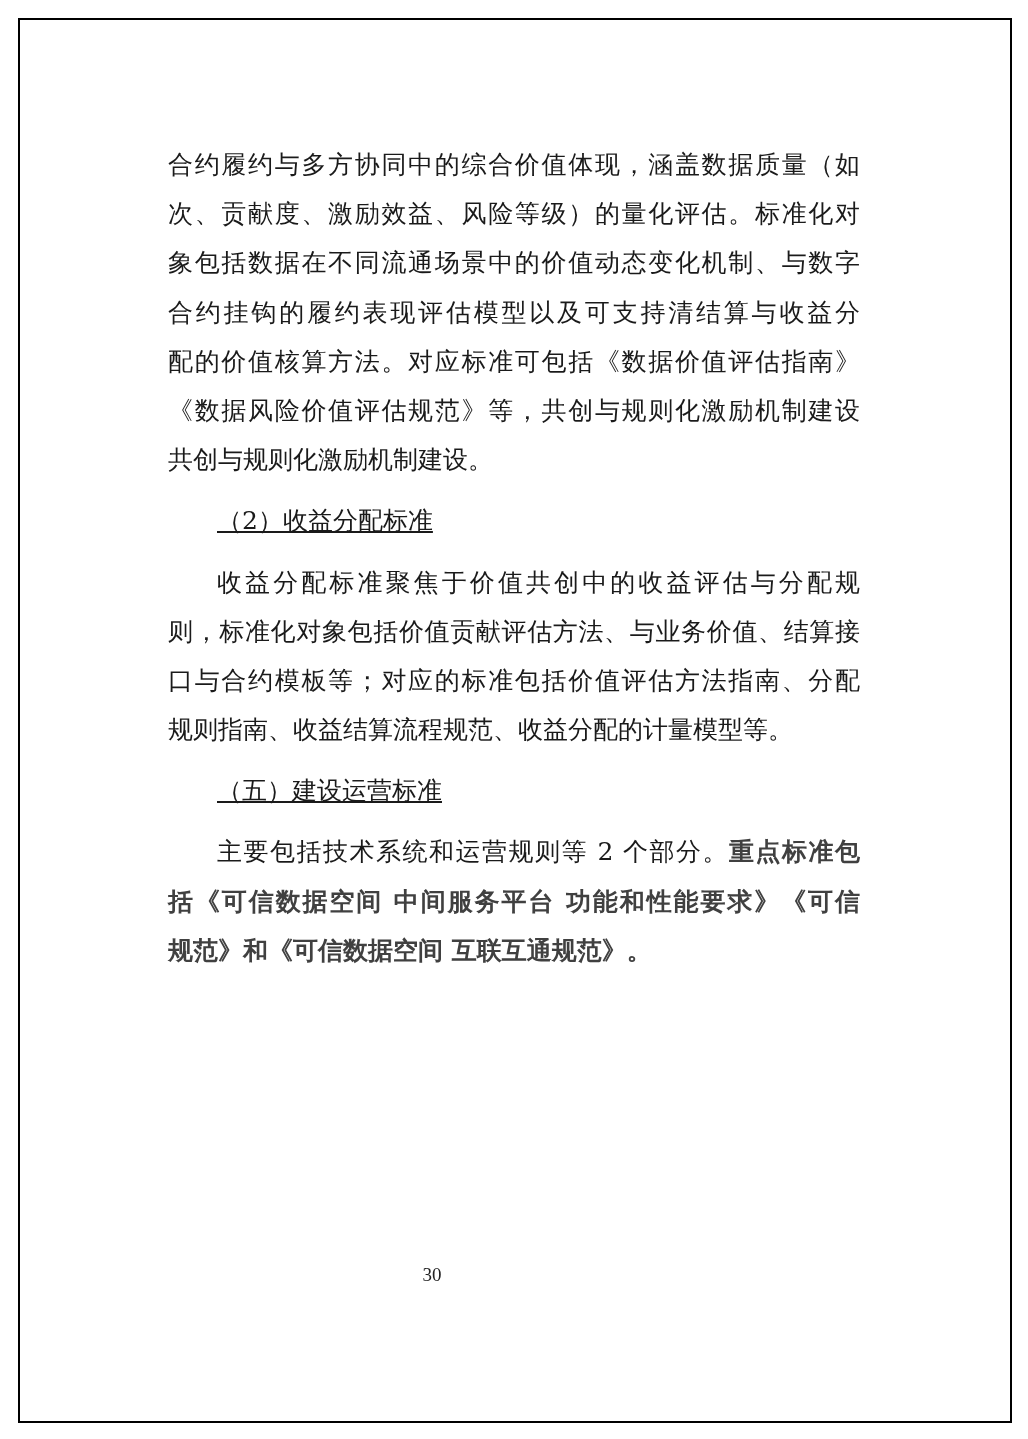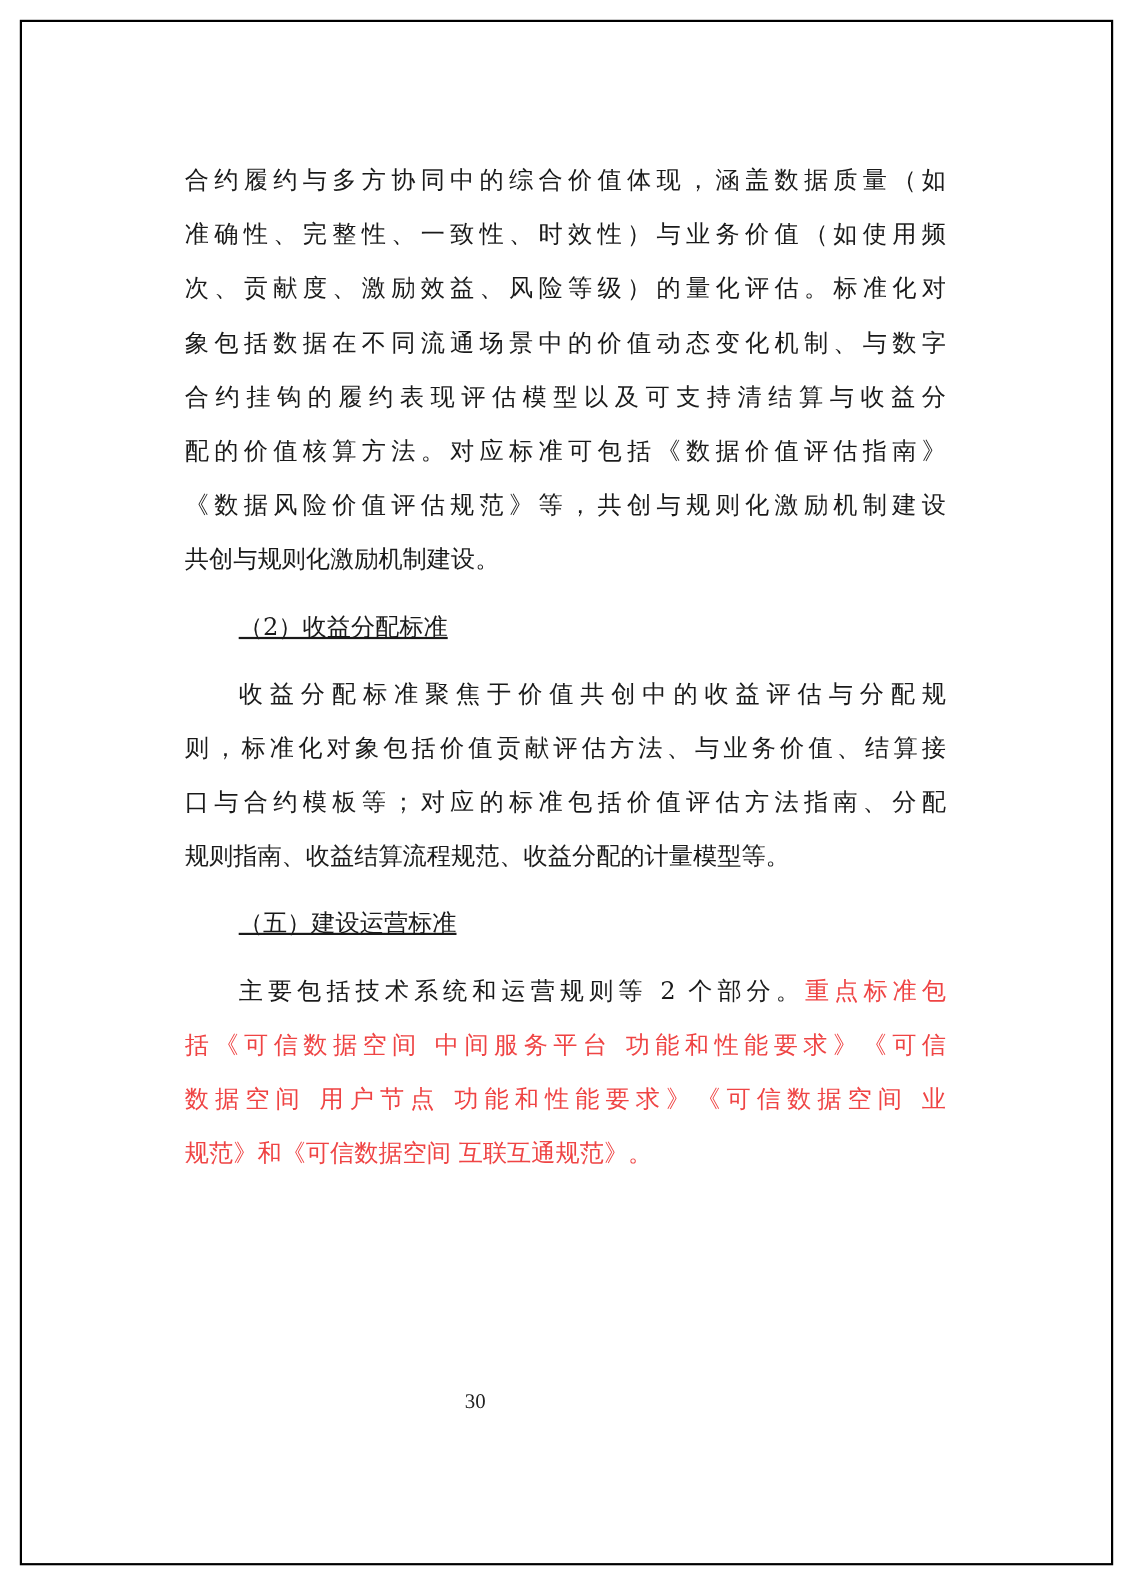--- a/index.html
+++ b/index.html
@@ -5,49 +5,48 @@
   html, body { margin: 0; padding: 0; background: #ffffff; }
   body { width: 1028px; height: 1439px; position: relative; overflow: hidden; }
   .frame {
     position: absolute; left: 18px; top: 18px;
     width: 990px; height: 1401px;
     border: 2px solid #000; box-sizing: content-box;
   }
   .content {
     position: absolute; left: 168px; top: 140px; width: 692px;
     font-family: "DejaVu Serif", "Liberation Serif", serif;
-    font-size: 22px; color: #1a1a1a;
+    font-size: 25px; color: #1a1a1a;
   }
   .line {
     height: 49.2px; line-height: 49.2px;
     white-space: nowrap; overflow: visible;
     text-align: justify; text-align-last: justify;
     letter-spacing: 0px;
   }
   .line.last { text-align-last: left; }
   .para-gap { height: 12px; }
   .heading { height: 49.2px; line-height: 49.2px; padding-left: 49px; white-space: nowrap; text-decoration: underline; }
   .indent { padding-left: 49px; }
-  .bold { font-weight: normal; color: #ef4444; }
+  .bold { font-weight: bold; color: #404040; }
   .page-number {
     position: absolute; left: 0; width: 864px; top: 1264px;
     text-align: center;
     font-family: "Liberation Serif", serif; font-size: 19px; color: #222;
   }
 </style>
 </head>
 <body>
 
 <div class="frame"></div>
 
 <div class="content">
 
   <div>
     <div class="line">合约履约与多方协同中的综合价值体现，涵盖数据质量（如</div>
-    <div class="line">准确性、完整性、一致性、时效性）与业务价值（如使用频</div>
     <div class="line">次、贡献度、激励效益、风险等级）的量化评估。标准化对</div>
     <div class="line">象包括数据在不同流通场景中的价值动态变化机制、与数字</div>
     <div class="line">合约挂钩的履约表现评估模型以及可支持清结算与收益分</div>
     <div class="line">配的价值核算方法。对应标准可包括《数据价值评估指南》</div>
     <div class="line">《数据风险价值评估规范》等，共创与规则化激励机制建设</div>
     <div class="line last">共创与规则化激励机制建设。</div>
   </div>
 
   <div class="para-gap"></div>
   <div class="heading">（2）收益分配标准</div>
@@ -60,19 +59,18 @@
     <div class="line last">规则指南、收益结算流程规范、收益分配的计量模型等。</div>
   </div>
 
   <div class="para-gap"></div>
   <div class="heading">（五）建设运营标准</div>
   <div class="para-gap"></div>
 
   <div>
     <div class="line indent"><span>主要包括技术系统和运营规则等 2 个部分。</span><span class="bold">重点标准包</span></div>
     <div class="line bold">括《可信数据空间 中间服务平台 功能和性能要求》《可信</div>
-    <div class="line bold">数据空间 用户节点 功能和性能要求》《可信数据空间 业</div>
     <div class="line bold last">规范》和《可信数据空间 互联互通规范》。</div>
   </div>
 
 </div>
 
 <div class="page-number">30</div>
 
 </body></html>

